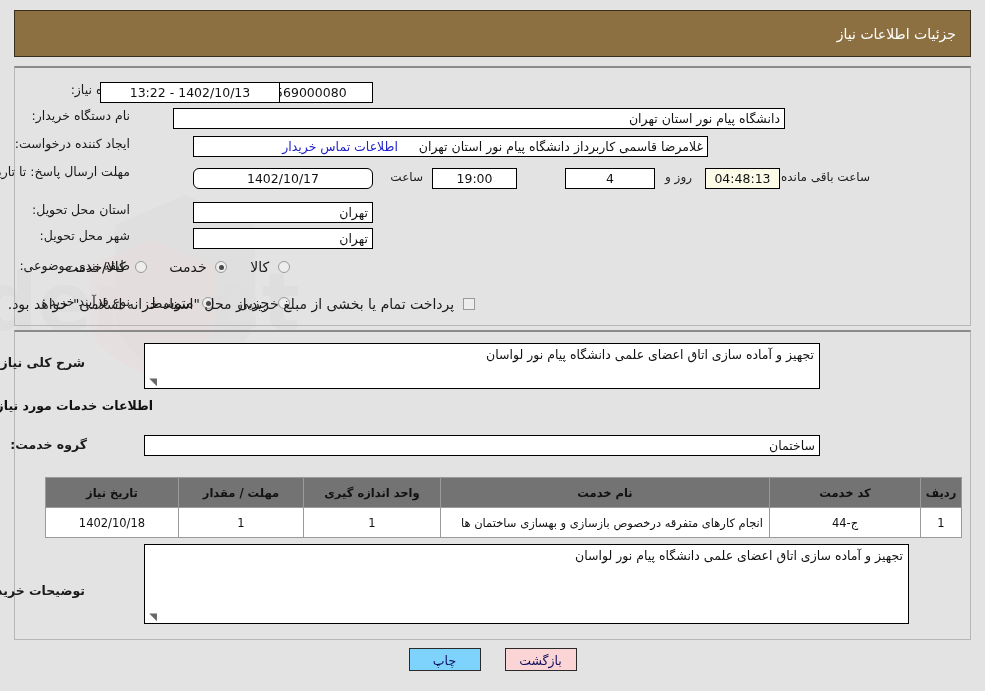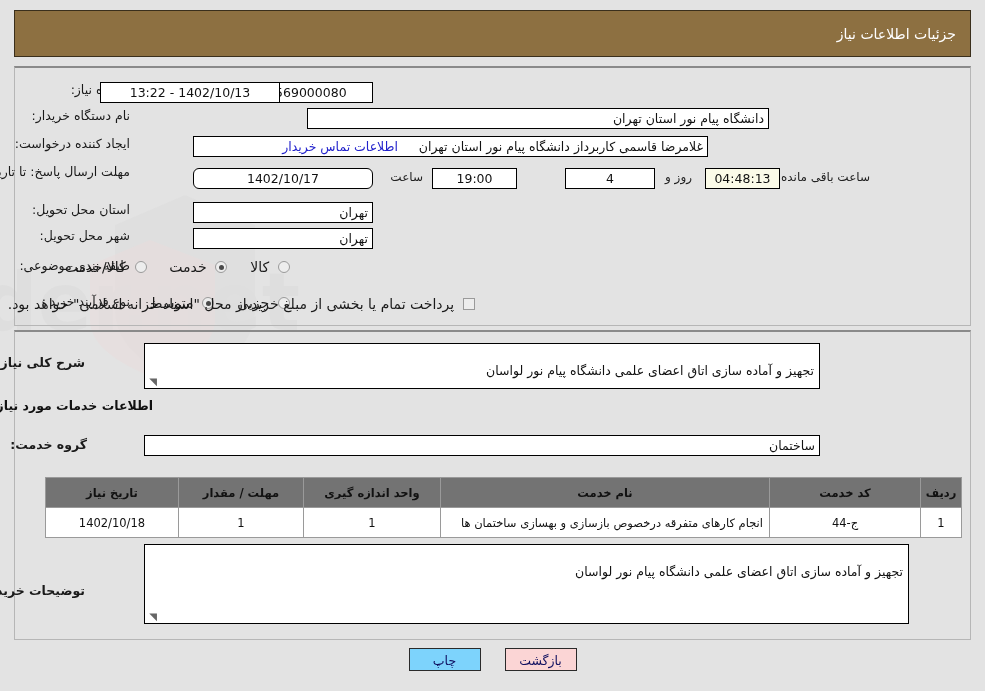--- a/index.html
+++ b/index.html
@@ -148,21 +148,21 @@
     cursor: pointer;
   }
 
   
   .ta {
     box-sizing: border-box;
     background: #fff;
     border: 1px solid #000;
     font-size: 12.5px;
     color: #111;
-    padding: 19px 5px;
+    padding: 3px 5px;
     text-align: right;
     position: relative;
     overflow: hidden;
   }
   .ta .grip {
     position: absolute;
     left: 2px; bottom: 1px;
     width: 10px; height: 10px;
     color: #666;
     font-size: 10px;
@@ -264,21 +264,21 @@
 <div class="box center" style="position:absolute; right:612px; top:82px; width:180px; z-index:3;">1102090569000080</div>
 
 <div class="frow" style="right:704px; top:82px;">
   <span class="lbl">تاریخ و ساعت اعلان عمومی:</span>
 </div>
 <div class="box center" style="position:absolute; right:705px; top:82px; width:180px; z-index:3;">1402/10/13 - 13:22</div>
 
 <div class="frow" style="right:855px; top:108px;">
   <span class="lbl">نام دستگاه خریدار:</span>
 </div>
-<div class="box rtl" style="position:absolute; right:216px; top:108px; width:462px; z-index:3;">دانشگاه پیام نور استان تهران</div>
+<div class="box rtl" style="position:absolute; right:200px; top:108px; width:612px; z-index:3;">دانشگاه پیام نور استان تهران</div>
 
 <div class="frow" style="right:855px; top:136px;">
   <span class="lbl">ایجاد کننده درخواست:</span>
 </div>
 <div class="box rtl" style="position:absolute; right:277px; top:136px; width:515px; z-index:3;">غلامرضا قاسمی کاربرداز دانشگاه پیام نور استان تهران</div>
 <a class="link" style="position:absolute; right:583px; top:139px; z-index:4;">اطلاعات تماس خریدار</a>
 
 <div class="frow" style="right:855px; top:164px; width:120px; display:block; line-height:15px;">
   <span class="lbl" style="display:block; padding-left:6px;">مهلت ارسال پاسخ: تا تاریخ:</span>
 </div>

